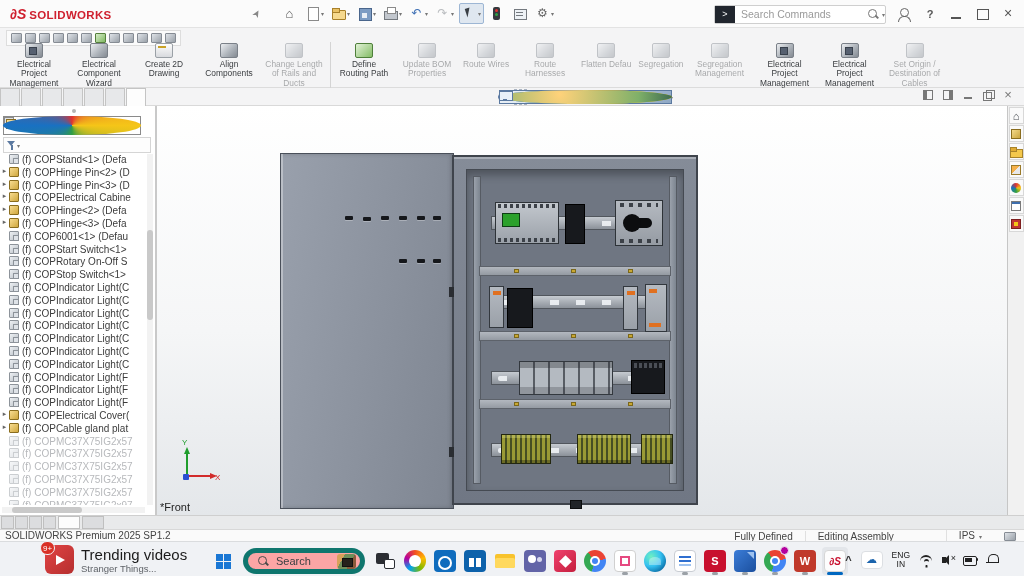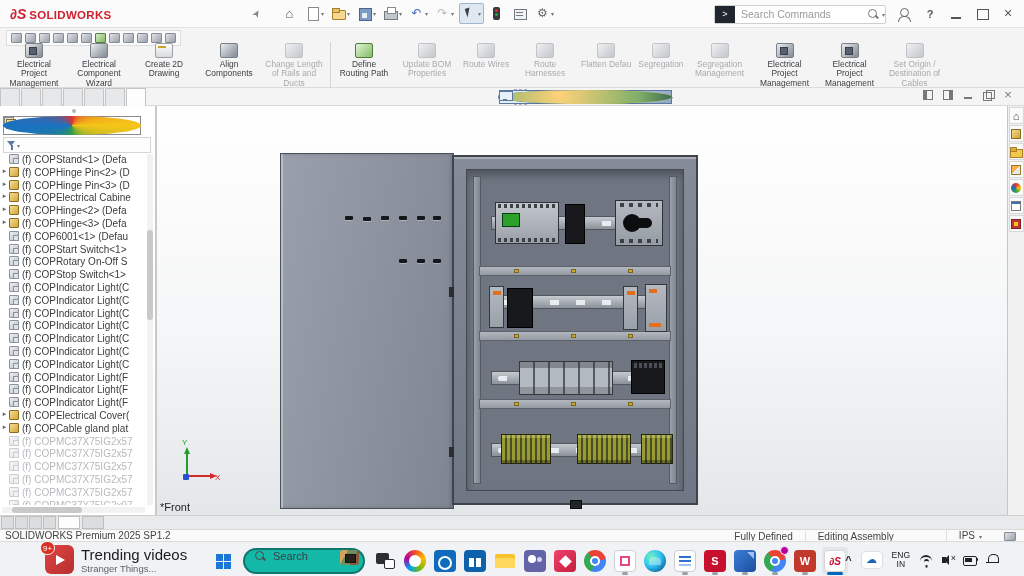--- a/index.html
+++ b/index.html
@@ -222,21 +222,21 @@
 #widget{position:absolute;left:45px;top:3px;display:flex;align-items:center;gap:7px}
 #widget-thumb{position:relative;width:29px;height:29px;border-radius:6px;background:linear-gradient(135deg,#e24444,#b52f2f);display:flex;align-items:center;justify-content:center}
 #widget-thumb::after{content:"";border-left:9px solid #fff;border-top:5.5px solid transparent;border-bottom:5.5px solid transparent;margin-left:2px}
 #widget-badge{position:absolute;left:-5px;top:-4px;min-width:14px;height:14px;border-radius:7px;background:#d93025;color:#fff;font-size:8px;line-height:14px;text-align:center;padding:0 2px;border:1.5px solid #f0f2f5}
 #widget-title{font-size:15px;color:#1b1b1b}
 #widget-sub{font-size:9.5px;color:#5f6368}
 #tb-center{position:absolute;left:210px;top:5px;display:flex;align-items:center;gap:4px}
 .tb-tile{position:relative;width:26px;height:26px;border-radius:4px;display:flex;align-items:center;justify-content:center}
 #start-btn .win{position:relative;width:15px;height:15px}
 #start-btn .win::before{content:"";position:absolute;left:0;top:0;width:7px;height:7px;background:#1a77d4;box-shadow:8px 0 0 #1a77d4,0 8px 0 #1a77d4,8px 8px 0 #1a77d4}
-#search-pill{position:relative;width:122px;height:26px;border-radius:13px;background:#14b8a6;border:2px solid #0f766e;display:flex;align-items:flex-start;padding:0 4px 0 9px;margin:0 3px}
+#search-pill{position:relative;width:122px;height:26px;border-radius:13px;background:#fca5a5;border:5px solid #0f766e;display:flex;align-items:center;padding:0 4px 0 9px;margin:0 3px}
 #search-pill .mag::before{border-color:#4a4a4a}
 #search-pill .mag::after{background:#4a4a4a}
 #tb-search-label{font-size:11px;color:#3c4043;margin-left:4px;flex:1}
 #tv-thumb{position:relative;width:19px;height:15px;border-radius:3px;background:linear-gradient(120deg,#d8a15a 0 30%,#6f8f5a 30% 65%,#8a5a3a 65%);overflow:hidden}
 #tv-thumb::after{content:"";position:absolute;left:5px;top:4px;width:9px;height:7px;background:#26221c;border:1px solid #111}
 .app{position:relative;width:26px;height:28px;display:flex;align-items:center;justify-content:center}
 .app-ic{position:relative;width:22px;height:22px;border-radius:4px}
 .run-dot{position:absolute;left:50%;bottom:0;transform:translateX(-50%);width:6px;height:3px;border-radius:2px;background:#9aa0a6;display:none}
 .app.running .run-dot{display:block}
 .app.active{background:#e3e6ea;border-radius:4px}

